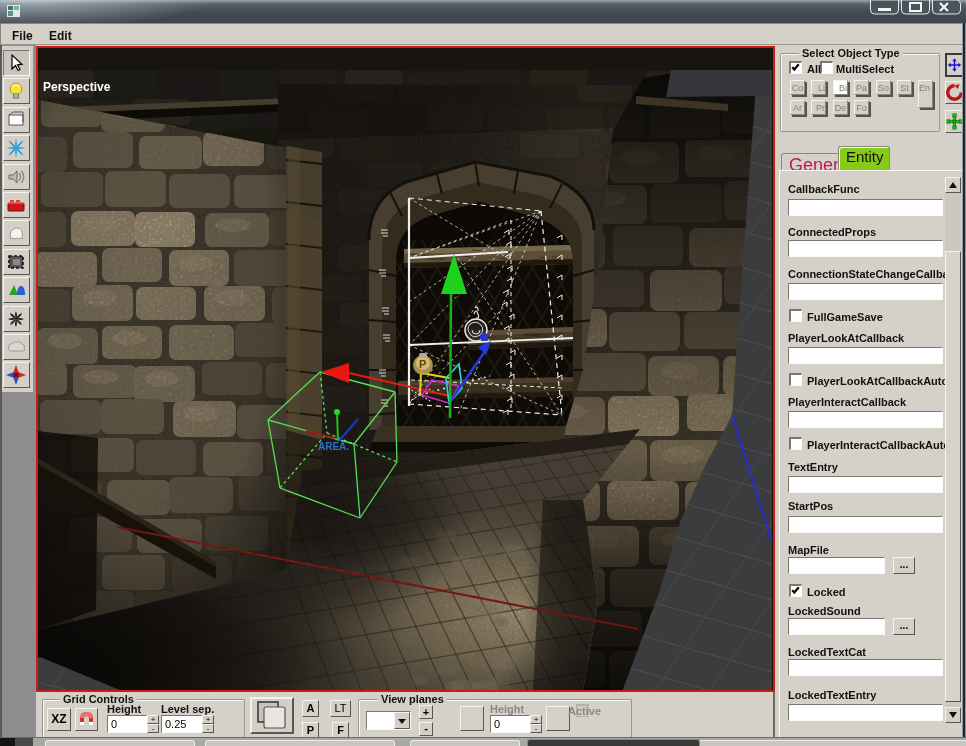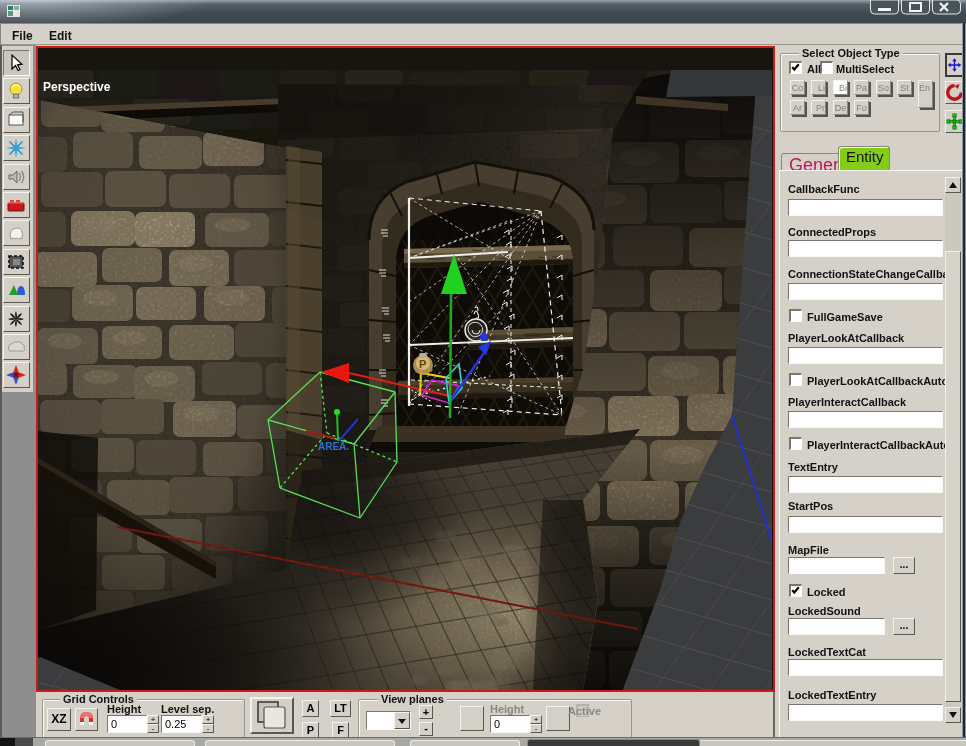--- a/index.html
+++ b/index.html
@@ -1003,21 +1003,21 @@
     <div class="abs" style="left:166px;top:23px;width:12px;height:18px">
 <div class="ras" style="width:12px;height:9px;font-size:8px;text-align:center;line-height:8px">+</div>
 <div class="ras" style="width:12px;height:9px;font-size:8px;text-align:center;line-height:7px">-</div>
     </div>
     <div class="abs ras" style="left:214px;top:5px;width:44px;height:37px;border-width:2px"><svg width="40" height="33">
         <rect x="6" y="3" width="20" height="20" fill="#c8c4bc" stroke="#333" stroke-width="1.5"></rect>
         <rect x="12" y="8" width="21" height="21" fill="#e8e6e0" stroke="#555" stroke-width="1.2" rx="2"></rect>
       </svg></div>
     <div class="abs ras" style="left:266px;top:8px;width:17px;height:17px;text-align:center;font-size:11px;font-weight:bold;line-height:15px">A</div>
     <div class="abs ras" style="left:266px;top:30px;width:17px;height:17px;text-align:center;font-size:11px;font-weight:bold;line-height:15px">P</div>
-    <div class="abs ras" style="left:294px;top:8px;width:21px;height:17px;text-align:center;font-size:11px;font-weight:bold;line-height:15px">LT</div>
+    <div class="abs ras" style="left:294px;top:8px;width:21px;height:17px;text-align:center;font-size:11px;font-weight:normal;line-height:15px">LT</div>
     <div class="abs ras" style="left:296px;top:30px;width:17px;height:17px;text-align:center;font-size:11px;font-weight:bold;line-height:15px">F</div>
     <div class="abs gbox" style="left:322px;top:7px;width:274px;height:40px;border-bottom:none"></div>
     <div class="abs lbl" style="left:342px;top:1px;background:#d5d1c9;padding:0 3px">View planes</div>
     <div class="abs sunk" style="left:330px;top:19px;width:45px;height:19px">
       <div class="abs ras" style="right:0px;top:0px;width:16px;height:17px"><svg width="14" height="15">
           <path d="M3,6 l4,5 l4,-5 Z" fill="#111"></path>
         </svg></div>
     </div>
     <div class="abs ras" style="left:383px;top:13px;width:14px;height:14px;text-align:center;font-size:11px;font-weight:bold;line-height:12px">+</div>
     <div class="abs ras" style="left:383px;top:30px;width:14px;height:14px;text-align:center;font-size:11px;font-weight:bold;line-height:11px">-</div>

